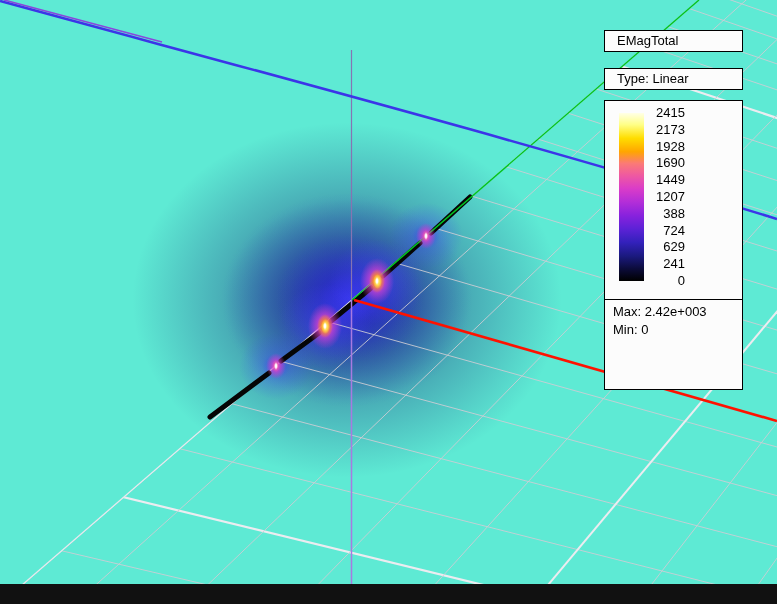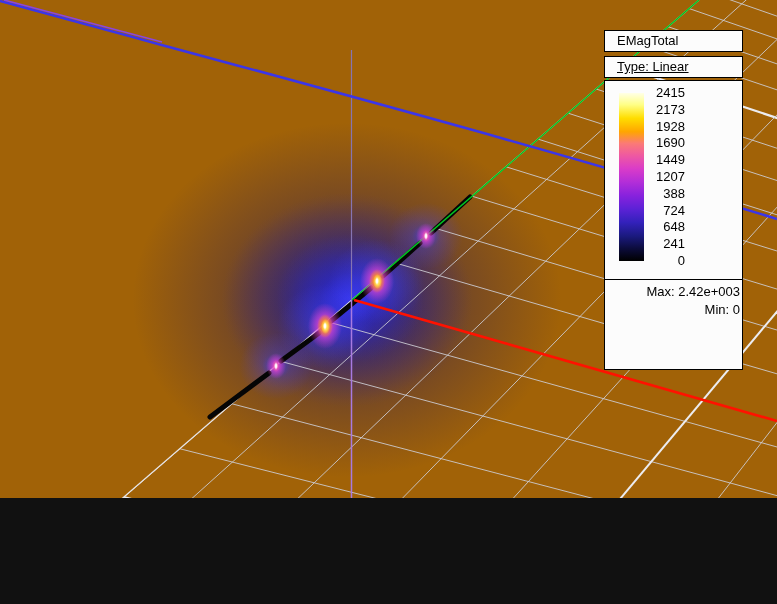--- a/index.html
+++ b/index.html
@@ -1,35 +1,35 @@
 <!DOCTYPE html>
 <html><head>
 <meta charset="utf-8">
 <style>
   html,body{margin:0;padding:0;background:#111;}
-  #stage{position:relative;width:777px;height:498px;overflow:hidden;background:#a16207;
+  #stage{position:relative;width:777px;height:584px;overflow:hidden;background:#5eead4;
          font-family:"Liberation Sans", sans-serif;}
   #glow-layer,#core-layer{position:absolute;inset:0;pointer-events:none;}
   #glow-layer{z-index:1;}
   #scene-svg{position:absolute;left:0;top:0;z-index:2;}
   #core-layer{z-index:3;}
   .glow,.core{position:absolute;border-radius:50%;}
   
   #legend{position:absolute;left:604px;top:30px;width:139px;height:338px;z-index:5;
           font-size:13px;color:#000;}
   .lg-box{background:#fcfcfc;border:1px solid #000;box-sizing:border-box;}
   #lg-title{height:22px;line-height:20px;padding-left:12px;}
-  #lg-type{height:22px;line-height:20px;padding-left:12px;margin-top:4px;text-decoration:underline;}
-  #lg-main{position:relative;height:290px;margin-top:2px;}
+  #lg-type{height:22px;line-height:20px;padding-left:12px;margin-top:16px;}
+  #lg-main{position:relative;height:290px;margin-top:10px;}
   #colorbar{position:absolute;left:14px;top:12px;width:25px;height:168px;}
   #cb-labels{position:absolute;left:38px;top:4px;width:42px;}
   .cb-label{height:16.8px;line-height:16.8px;text-align:right;}
   #lg-divider{position:absolute;left:0;right:0;top:198px;border-top:1px solid #000;}
   #lg-stats{position:absolute;left:8px;right:2px;top:202px;}
-  .stat-line{height:18px;line-height:18px;white-space:nowrap;text-align:right;}
+  .stat-line{height:18px;line-height:18px;white-space:nowrap;}
 </style>
 </head>
 <body>
 
 <div id="stage">
   <div id="glow-layer">
       <div class="glow" style="left: 57px; top: 60px; width: 580px; height: 480px; background: radial-gradient(closest-side, rgba(16, 12, 105, 0.95) 0%, rgba(16, 12, 105, 0.28) 42%, rgba(0, 0, 0, 0) 74%);"></div>
       <div class="glow" style="left: 177px; top: 155px; width: 340px; height: 290px; background: radial-gradient(closest-side, rgba(38, 36, 210, 0.75) 0%, rgba(38, 36, 210, 0.28) 34%, rgba(0, 0, 0, 0) 74%);"></div>
       <div class="glow" style="left: 250px; top: 210.5px; width: 200px; height: 175px; background: radial-gradient(closest-side, rgba(58, 58, 245, 0.8) 0%, rgba(58, 58, 245, 0.28) 30%, rgba(0, 0, 0, 0) 74%);"></div>
       <div class="glow" style="left: 260px; top: 268.5px; width: 130px; height: 115px; background: radial-gradient(closest-side, rgba(72, 72, 255, 0.85) 0%, rgba(72, 72, 255, 0.28) 28%, rgba(0, 0, 0, 0) 74%);"></div>
@@ -114,21 +114,21 @@
       <div id="colorbar" style="background: linear-gradient(rgb(255, 255, 230) 0%, rgb(255, 255, 133) 7%, rgb(255, 221, 0) 15%, rgb(255, 166, 0) 23%, rgb(251, 122, 118) 30%, rgb(239, 90, 160) 37%, rgb(218, 60, 200) 45%, rgb(179, 46, 216) 53%, rgb(136, 34, 221) 61%, rgb(92, 34, 214) 69%, rgb(51, 33, 187) 77%, rgb(27, 26, 128) 85%, rgb(11, 11, 56) 93%, rgb(0, 0, 0) 100%);"></div>
       <div id="cb-labels">
           <div class="cb-label">2415</div>
           <div class="cb-label">2173</div>
           <div class="cb-label">1928</div>
           <div class="cb-label">1690</div>
           <div class="cb-label">1449</div>
           <div class="cb-label">1207</div>
           <div class="cb-label">388</div>
           <div class="cb-label">724</div>
-          <div class="cb-label">648</div>
+          <div class="cb-label">629</div>
           <div class="cb-label">241</div>
           <div class="cb-label">0</div>
         </div>
       <div id="lg-divider"></div>
       <div id="lg-stats">
         <div class="stat-line">Max: 2.42e+003</div>
         <div class="stat-line">Min: 0</div>
       </div>
     </div>
   </div>

